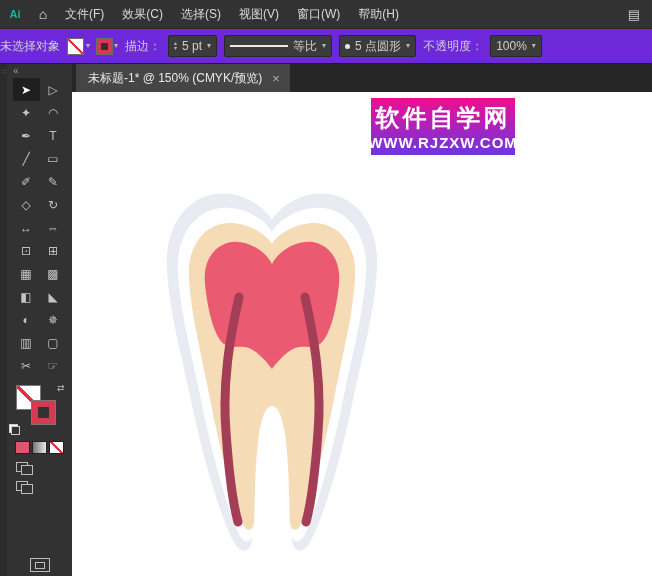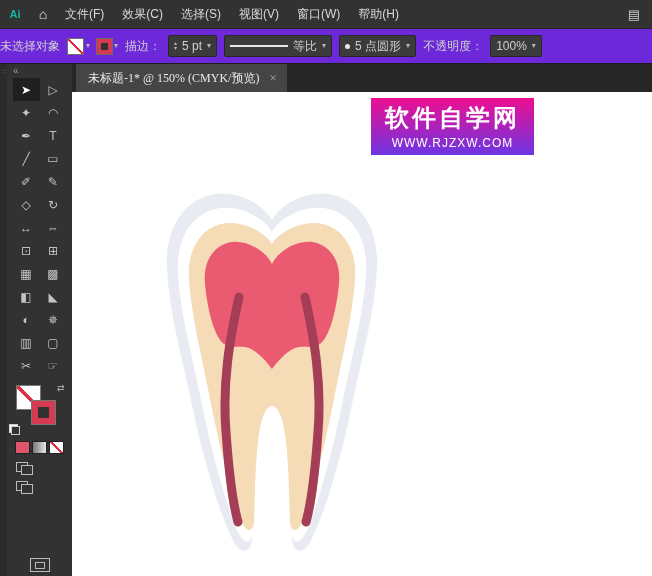--- a/index.html
+++ b/index.html
@@ -74,36 +74,36 @@
   .draw-modes{margin-top:8px;padding-left:9px;display:flex;flex-direction:column;gap:7px;}
   .overlap-icon{position:relative;width:16px;height:12px;}
   .overlap-icon i{position:absolute;display:block;width:10px;height:8px;border:1px solid #bbb;}
   .overlap-icon i.back{left:0;top:0;}
   .overlap-icon i.front{left:5px;top:3px;background:#323232;}
   .screen-mode{margin-top:auto;margin-bottom:6px;display:flex;justify-content:center;}
   .screen-icon{width:18px;height:12px;border:1px solid #bbb;display:flex;align-items:center;justify-content:center;}
   .screen-icon i{display:block;width:8px;height:5px;border:1px solid #bbb;}
   
   .docview{flex:1;display:flex;flex-direction:column;min-width:0;}
-  .tabbar{height:28px;background:#262626;display:flex;align-items:center;font-family:Liberation Serif, serif;}
+  .tabbar{height:28px;background:#262626;display:flex;align-items:center;}
   .tab{
     height:28px;margin-left:4px;background:#454545;color:#e9e9e9;font-size:12px;
     display:flex;align-items:center;gap:10px;padding:0 10px 0 12px;
   }
   .tab-close{color:#b0b0b0;font-size:13px;cursor:default;}
   .canvas{flex:1;position:relative;background:#ffffff;overflow:hidden;}
   .canvas svg{position:absolute;left:0;top:0;}
   
   .watermark{
-    position:absolute;left:299px;top:6px;width:163px;height:57px;
+    position:absolute;left:299px;top:6px;width:144px;height:57px;
     display:flex;flex-direction:column;align-items:center;justify-content:center;
     color:#fff;text-align:center;
   }
   .wm-line1{font-size:24px;font-weight:bold;letter-spacing:3px;line-height:32px;}
-  .wm-line2{font-size:12px;font-weight:normal;letter-spacing:1px;line-height:18px;}
+  .wm-line2{font-size:15px;font-weight:bold;letter-spacing:1px;line-height:18px;}
 </style>
 </head>
 <body>
 
 <div class="menubar">
   <div class="ai-logo">Ai</div>
   <div class="home-icon">⌂</div>
   <div id="menu-items" style="display:flex;">
       <div class="menu-item">文件(F)</div>
       <div class="menu-item">效果(C)</div>

